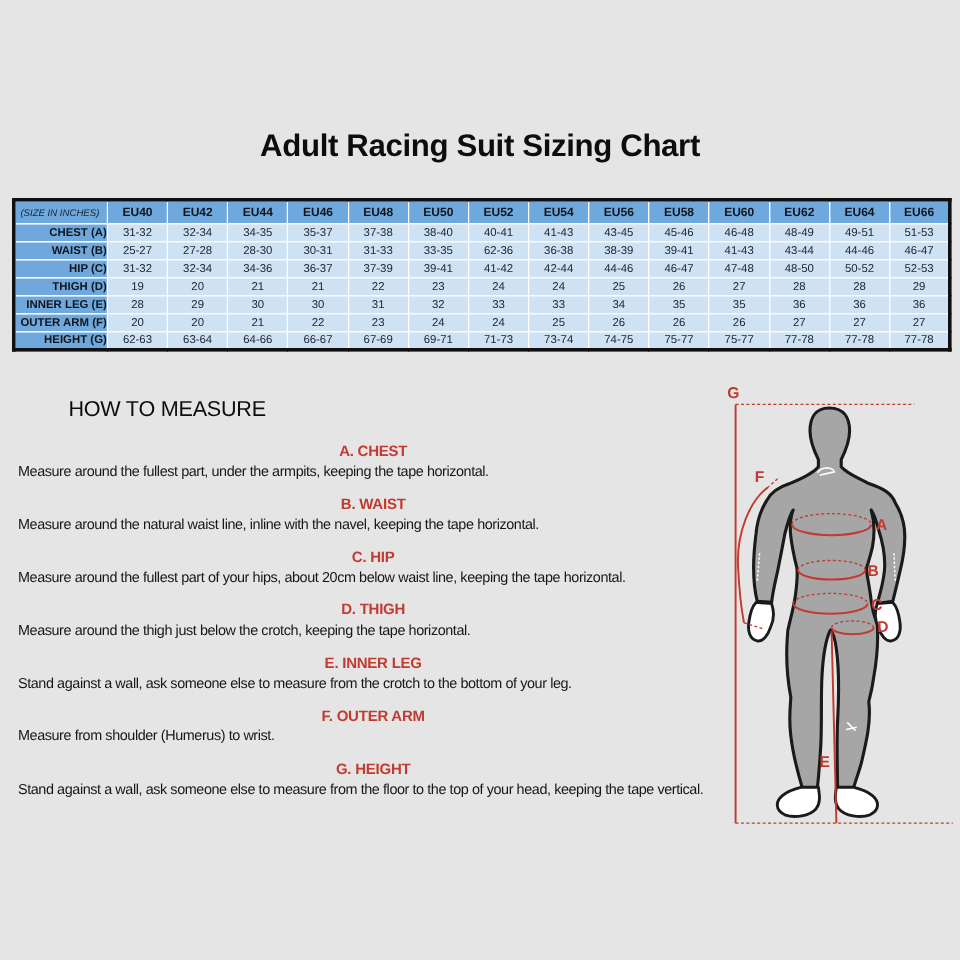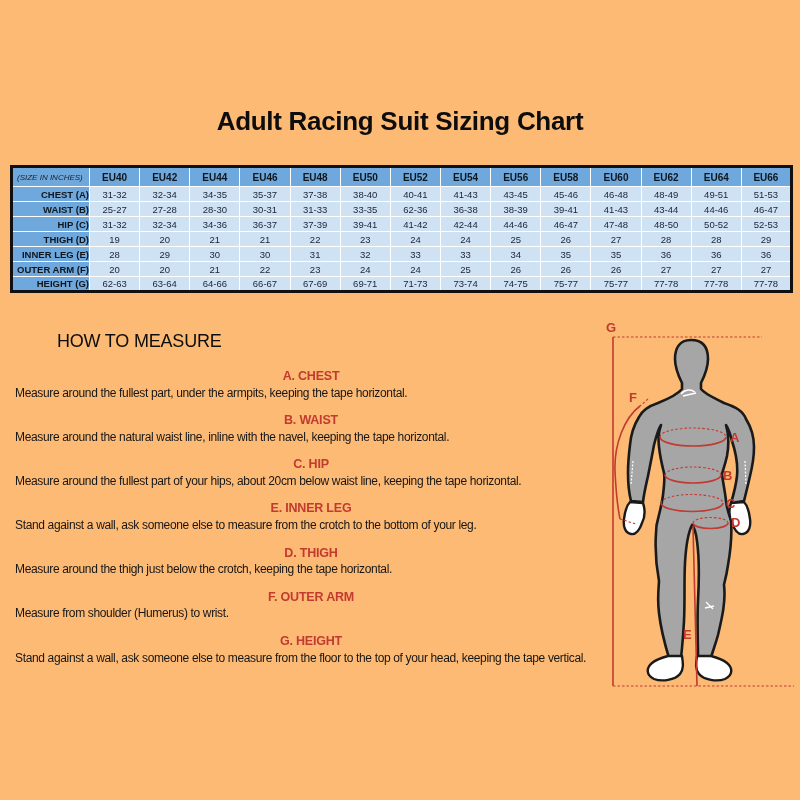--- a/index.html
+++ b/index.html
@@ -6,21 +6,21 @@
     --header-bg:#6fa8dc;
     --cell-bg:#cfe2f3;
     --table-border:#101010;
     --accent:#c23a30;
     --body-gray:#a6a6a6;
     --outline:#1a1a1a;
   }
   *{box-sizing:border-box;margin:0;padding:0;}
   html,body{background:#ffffff;}
   .page{
-    position:relative;width:800px;height:800px;background:#fdba74;overflow:hidden;
+    position:relative;width:800px;height:800px;background:#e5e5e5;overflow:hidden;
     font-family:"Liberation Sans",sans-serif;color:#141414;
   }
   .page-title{
     position:absolute;left:0;right:0;top:106px;text-align:center;
     font-size:26px;font-weight:bold;letter-spacing:-0.3px;color:#0d0d0d;
   }
   .table-wrap{position:absolute;left:10px;top:165px;width:783px;}
   table.sizing{
     width:100%;border-collapse:collapse;table-layout:fixed;
     border:3px solid var(--table-border);
@@ -238,26 +238,26 @@
         </div>
         <div class="measure-section">
           <div class="measure-label">B. WAIST</div>
           <p class="measure-desc">Measure around the natural waist line, inline with the navel, keeping the tape horizontal.</p>
         </div>
         <div class="measure-section">
           <div class="measure-label">C. HIP</div>
           <p class="measure-desc">Measure around the fullest part of your hips, about 20cm below waist line, keeping the tape horizontal.</p>
         </div>
         <div class="measure-section">
+          <div class="measure-label">D. THIGH</div>
+          <p class="measure-desc">Measure around the thigh just below the crotch, keeping the tape horizontal.</p>
+        </div>
+        <div class="measure-section">
           <div class="measure-label">E. INNER LEG</div>
           <p class="measure-desc">Stand against a wall, ask someone else to measure from the crotch to the bottom of your leg.</p>
-        </div>
-        <div class="measure-section">
-          <div class="measure-label">D. THIGH</div>
-          <p class="measure-desc">Measure around the thigh just below the crotch, keeping the tape horizontal.</p>
         </div>
         <div class="measure-section">
           <div class="measure-label">F. OUTER ARM</div>
           <p class="measure-desc">Measure from shoulder (Humerus) to wrist.</p>
         </div>
         <div class="measure-section">
           <div class="measure-label">G. HEIGHT</div>
           <p class="measure-desc">Stand against a wall, ask someone else to measure from the floor to the top of your head, keeping the tape vertical.</p>
         </div>
       </div>

